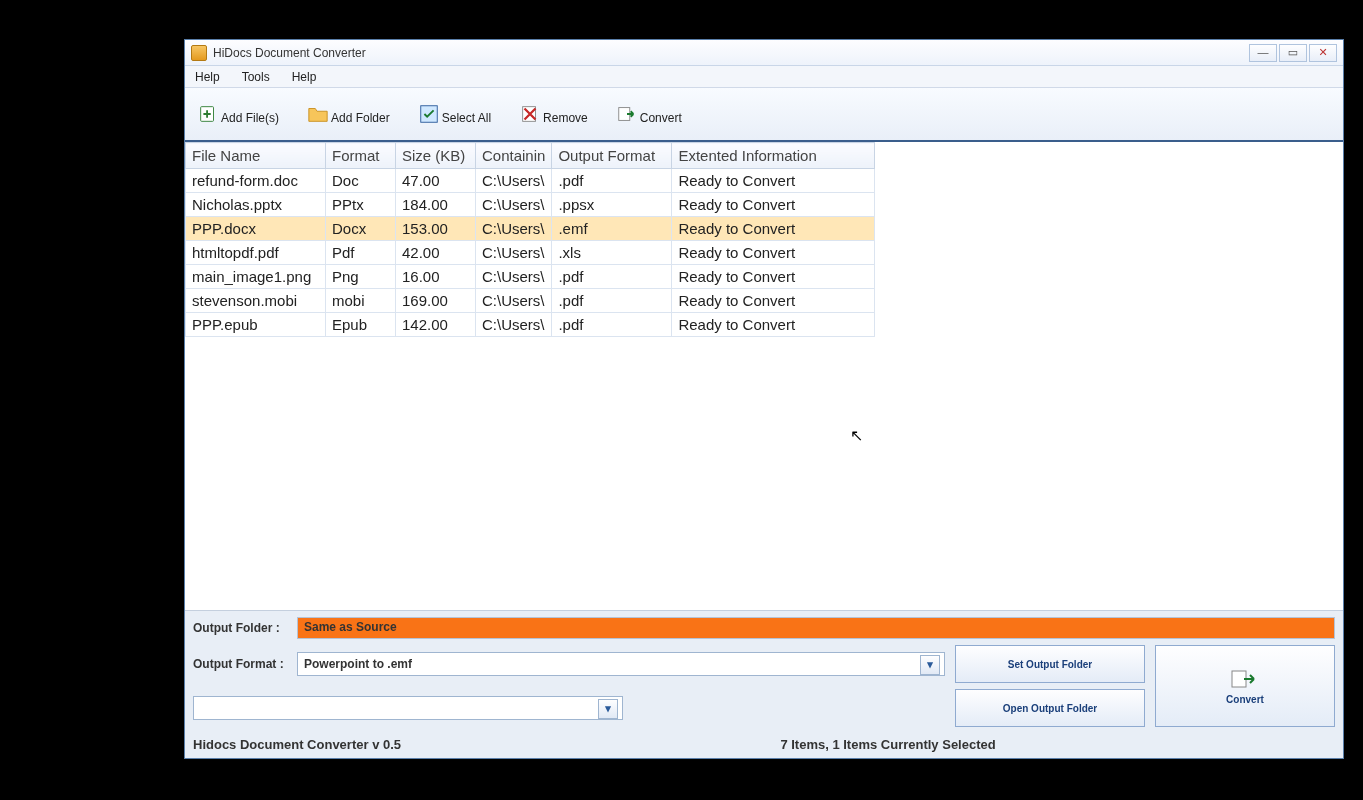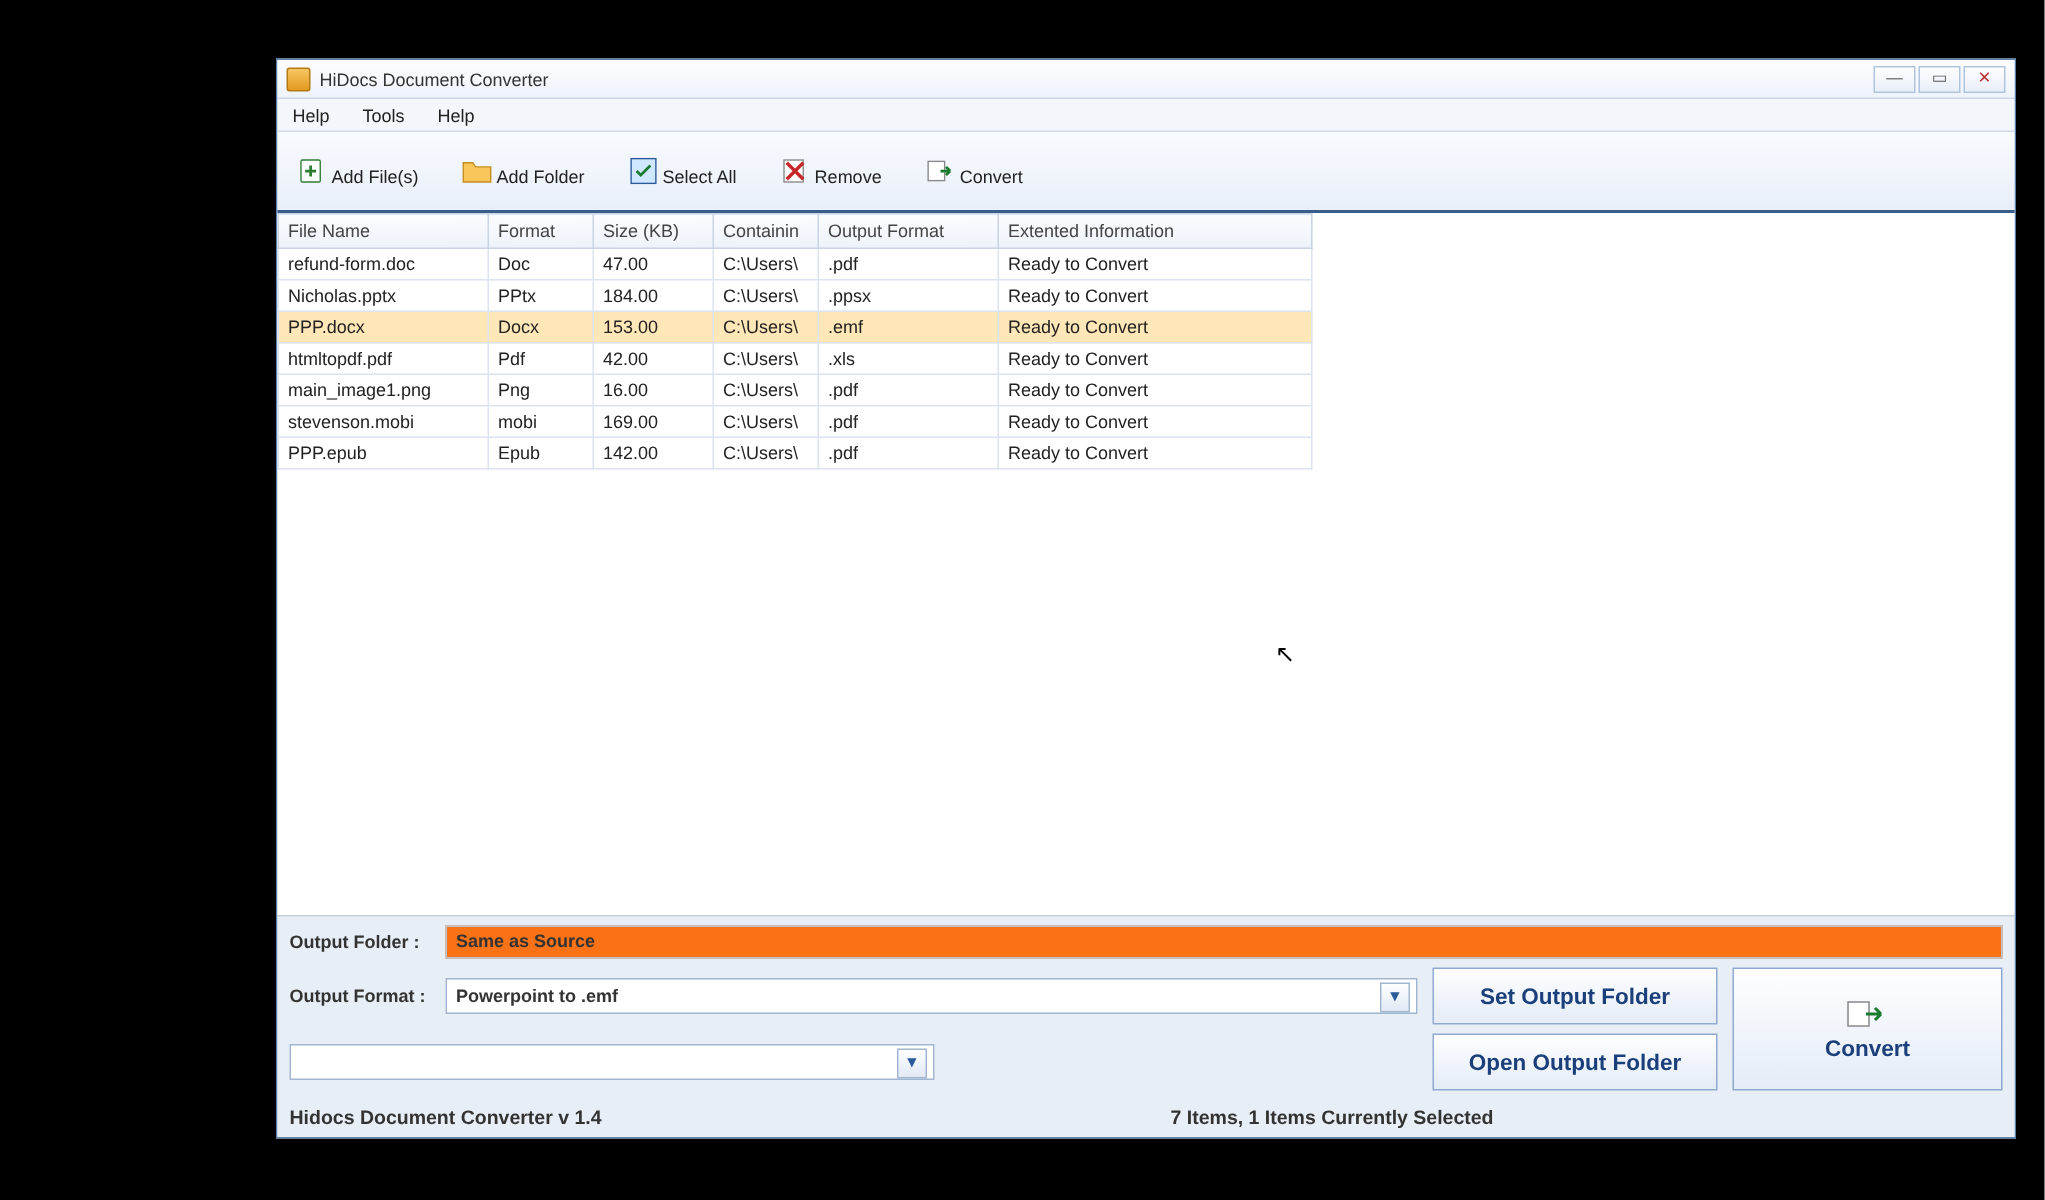--- a/index.html
+++ b/index.html
@@ -94,21 +94,21 @@
   .ticon svg { width: 24px; height: 22px; }
 
   .grid-wrap {
     flex: 1;
     overflow: auto;
     background: #fff;
   }
   table.files {
     border-collapse: collapse;
     width: 690px;
-    font-size: 12px;
+    font-size: 15px;
     color: #222;
   }
   table.files th {
     background: linear-gradient(#fbfcff,#edf2fa);
     border: 1px solid #c8d4e4;
     padding: 4px 6px;
     text-align: left;
     font-weight: normal;
     color: #444;
     white-space: nowrap;
@@ -167,21 +167,21 @@
     color: #2a5a9a;
     text-align: center;
     line-height: 16px;
     font-size: 11px;
   }
   .big-btn {
     height: 38px;
     border: 1px solid #8faad0;
     background: linear-gradient(#fefeff,#e4ecf7);
     color: #1a3f7a;
-    font-size: 15px;
+    font-size: 10px;
     display: flex;
     align-items: center;
     justify-content: center;
     cursor: pointer;
     padding: 0 10px;
   }
   .convert-btn {
     grid-row: span 2;
     height: 82px;
     flex-direction: column;
@@ -370,20 +370,20 @@
       </div>
       <span>Convert</span>
     </div>
 
     <div class="row-out" style="grid-column:1/2;">
       <div class="combo" style="max-width:430px"></div>
     </div>
     <div class="big-btn" style="grid-column:2/3;">Open Output Folder</div>
 
     <div class="status-row">
-      <span class="ver">Hidocs Document Converter v 1.4</span>
+      <span class="ver">Hidocs Document Converter v 0.5</span>
       <span class="counts">7 Items,   1 Items Currently Selected</span>
     </div>
   </div>
 
 </div>
 
 <div class="cursor">↖</div>
 
 </body></html>

